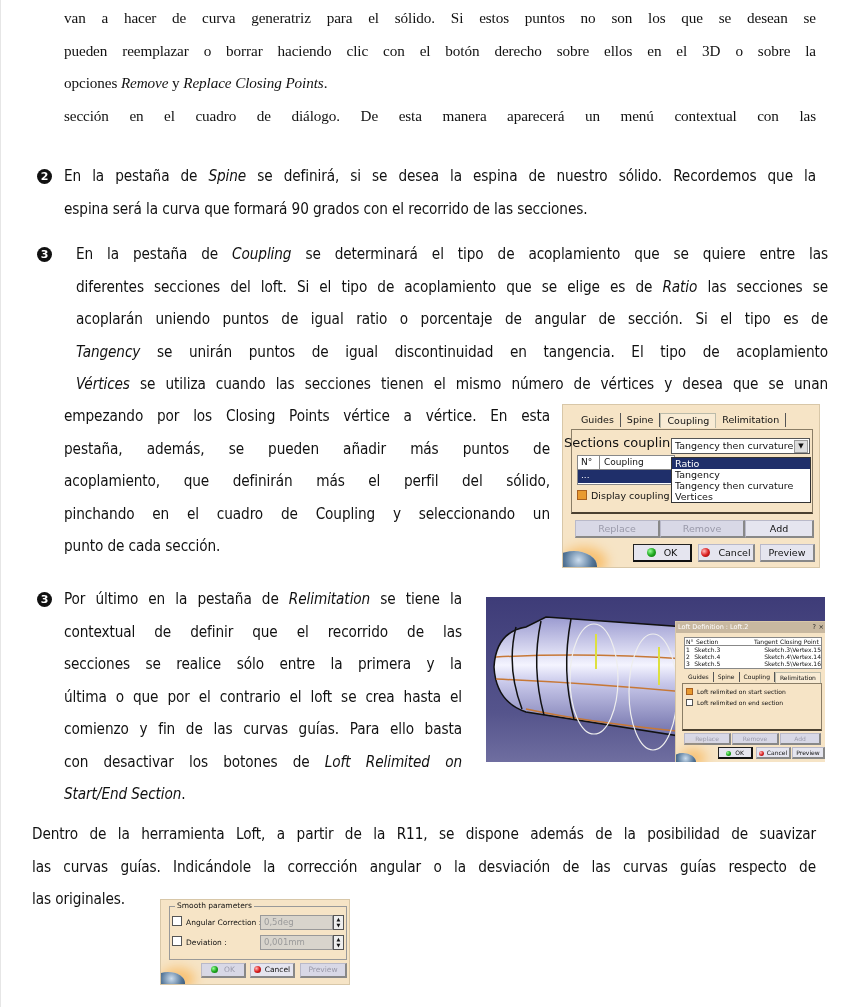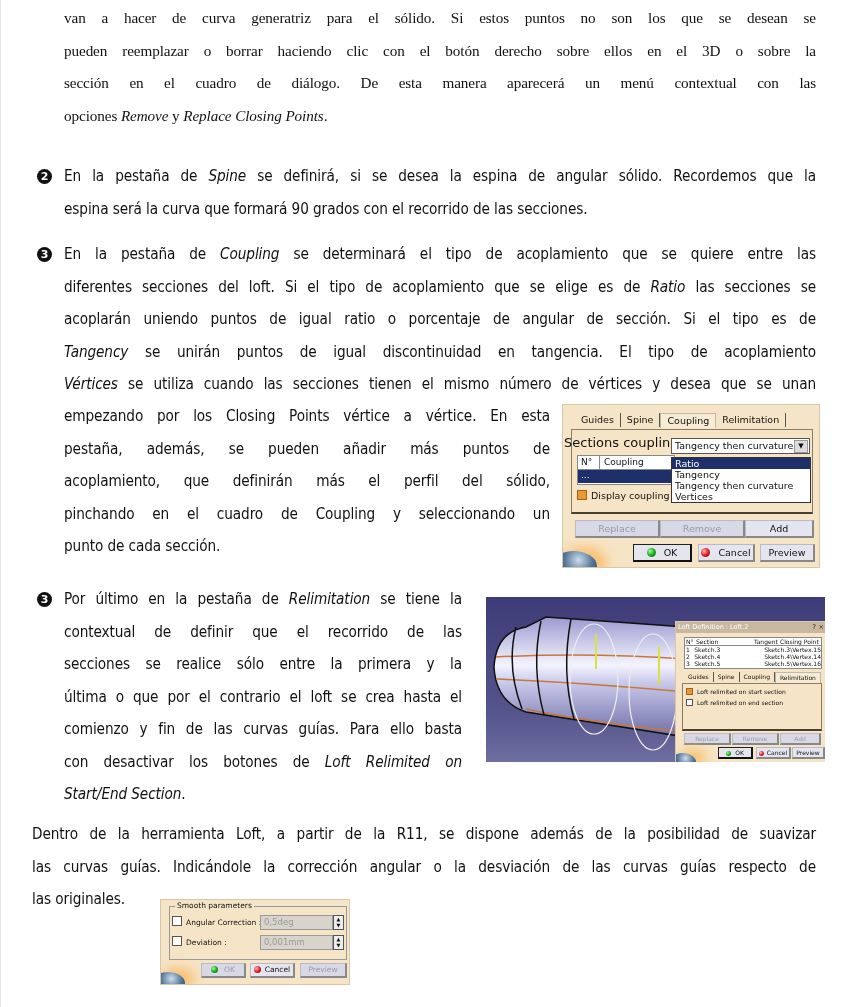--- a/index.html
+++ b/index.html
@@ -35,32 +35,32 @@
   .field{position:absolute;background:#d8d4cc;border:1px solid #999;font-size:8.5px;color:#9a9a9a;height:13px;line-height:13px;padding-left:3px;}
 </style>
 </head>
 <body>
 
 <div class="left-rule"></div>
 
 <div class="txt" style="left:64px;top:2px;width:752px;font-family:Liberation Serif, serif;">
   <span class="jl">van a hacer de curva generatriz para el sólido. Si estos puntos no son los que se desean se</span>
   <span class="jl">pueden reemplazar o borrar haciendo clic con el botón derecho sobre ellos en el 3D o sobre la</span>
+  <span class="jl last"><span>opciones </span><i>Remove</i><span> y </span><i>Replace Closing Points</i><span>.</span></span>
   <span class="jl">sección en el cuadro de diálogo. De esta manera aparecerá un menú contextual con las</span>
-  <span class="jl last"><span>opciones </span><i>Remove</i><span> y </span><i>Replace Closing Points</i><span>.</span></span>
 </div>
 
 <div class="bullet" style="left:37px;top:169px;">2</div>
 <div class="txt" style="left:64px;top:160px;width:752px;">
-  <span class="jl"><span>En la pestaña de </span><i>Spine</i><span> se definirá, si se desea la espina de angular sólido. Recordemos que la</span></span>
+  <span class="jl"><span>En la pestaña de </span><i>Spine</i><span> se definirá, si se desea la espina de nuestro sólido. Recordemos que la</span></span>
   <span class="jl last">espina será la curva que formará 90 grados con el recorrido de las secciones.</span>
 </div>
 
 <div class="bullet" style="left:37px;top:247px;">3</div>
-<div class="txt" style="left:64px;top:238px;width:752px;">
+<div class="txt" style="left:76px;top:238px;width:752px;">
   <span class="jl"><span>En la pestaña de </span><i>Coupling</i><span> se determinará el tipo de acoplamiento que se quiere entre las</span></span>
   <span class="jl"><span>diferentes secciones del loft. Si el tipo de acoplamiento que se elige es de </span><i>Ratio</i><span> las secciones se</span></span>
   <span class="jl">acoplarán uniendo puntos de igual ratio o porcentaje de angular de sección. Si el tipo es de</span>
   <span class="jl"><i>Tangency</i><span> se unirán puntos de igual discontinuidad en tangencia. El tipo de acoplamiento</span></span>
   <span class="jl"><i>Vértices</i><span> se utiliza cuando las secciones tienen el mismo número de vértices y desea que se unan</span></span>
 </div>
 <div class="txt" style="left:64px;top:400px;width:486px;">
   <span class="jl">empezando por los Closing Points vértice a vértice. En esta</span>
   <span class="jl">pestaña, además, se pueden añadir más puntos de</span>
   <span class="jl">acoplamiento, que definirán más el perfil del sólido,</span>

